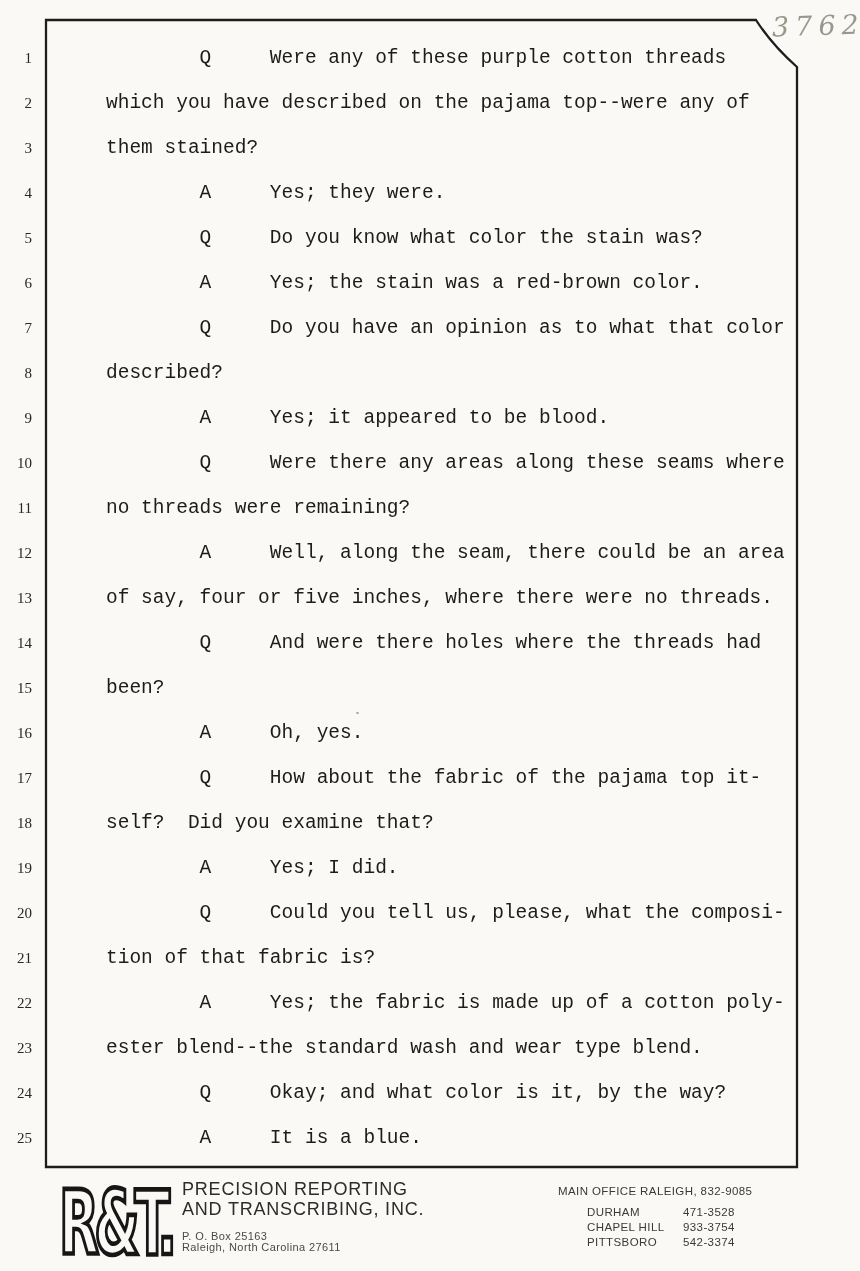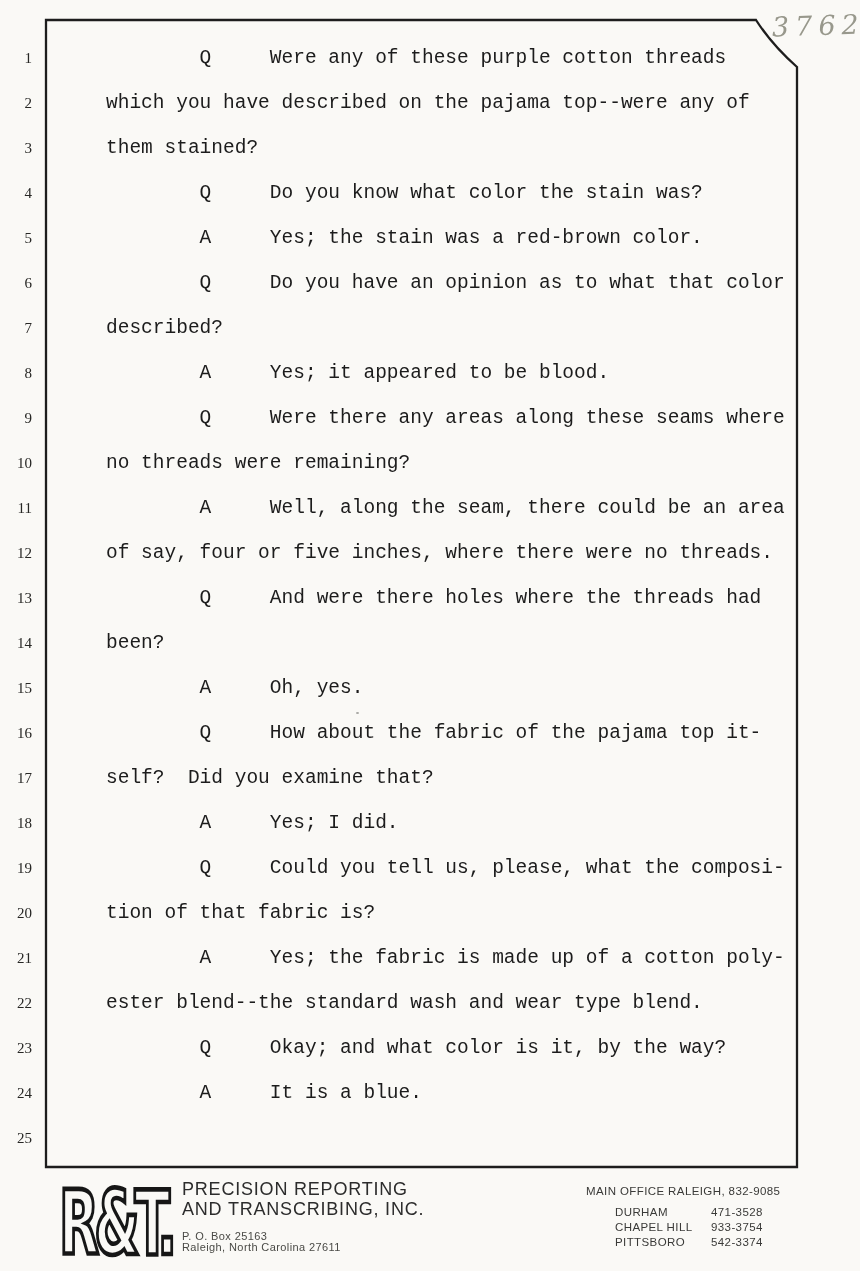--- a/index.html
+++ b/index.html
@@ -58,21 +58,20 @@
     position:absolute; left:182px; top:1231px;
     font-size:11px; line-height:10.5px;
     letter-spacing:.4px;
     color:#4a4a46;
   }
   .phones {
     position:absolute; left:558px; top:1184px;
     font-size:11.5px; line-height:15px;
     letter-spacing:.4px;
     color:#3a3a38;
-    margin-left:28px;
   }
   .main-office { margin-bottom:6px; }
   .office-row { display:flex; margin-left:29px; }
   .office-city { width:96px; }
 </style>
 </head>
 <body>
 
 <div class="page">
 
@@ -107,20 +106,21 @@
       <div class="num">22</div>
       <div class="num">23</div>
       <div class="num">24</div>
       <div class="num">25</div>
     </div>
 
   <div class="transcript" id="transcriptText">
       <div class="t-line">        Q     Were any of these purple cotton threads</div>
       <div class="t-line">which you have described on the pajama top--were any of</div>
       <div class="t-line">them stained?</div>
+      <div class="t-line">        A     Yes; they were.</div>
       <div class="t-line">        Q     Do you know what color the stain was?</div>
       <div class="t-line">        A     Yes; the stain was a red-brown color.</div>
       <div class="t-line">        Q     Do you have an opinion as to what that color</div>
       <div class="t-line">described?</div>
       <div class="t-line">        A     Yes; it appeared to be blood.</div>
       <div class="t-line">        Q     Were there any areas along these seams where</div>
       <div class="t-line">no threads were remaining?</div>
       <div class="t-line">        A     Well, along the seam, there could be an area</div>
       <div class="t-line">of say, four or five inches, where there were no threads.</div>
       <div class="t-line">        Q     And were there holes where the threads had</div>

